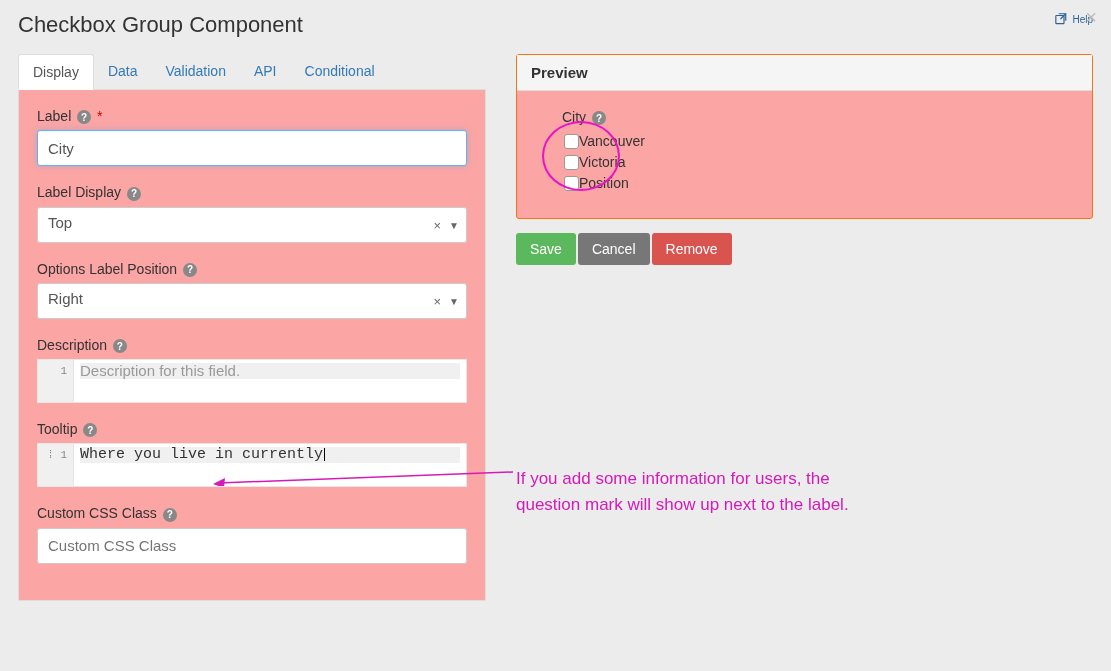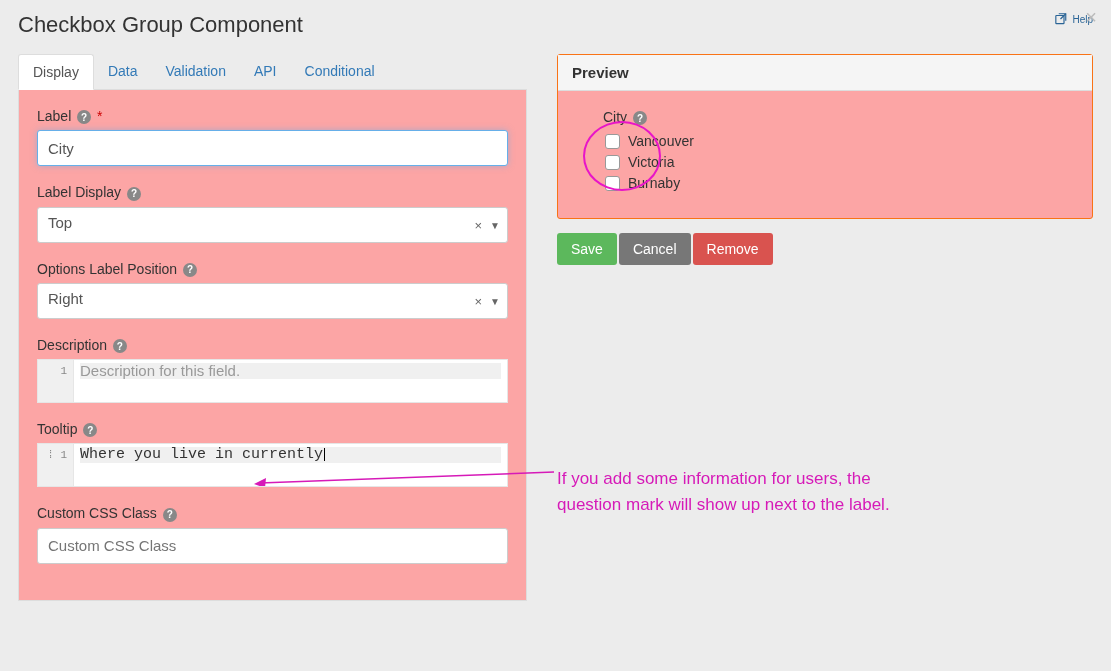--- a/index.html
+++ b/index.html
@@ -42,21 +42,21 @@
     font-size: 20px;
     color: #bbb;
     cursor: pointer;
     font-weight: 300;
   }
   .body-cols {
     display: flex;
     gap: 30px;
     padding: 8px 18px 0 18px;
   }
-  .left-col { width: 509px; }
+  .left-col { width: 468px; }
   .right-col { flex: 1; position: relative; }
 
   .tabs {
     display: flex;
     border-bottom: 1px solid #ddd;
     background: transparent;
   }
   .tab {
     padding: 9px 14px;
     font-size: 14px;
@@ -179,21 +179,20 @@
     margin-left: 31px;
   }
   .preview-label {
     font-size: 14px;
     color: #333;
     margin-bottom: 8px;
   }
   .cb-row {
     display: flex;
     align-items: center;
-    gap: 8px;
     margin-bottom: 5px;
     margin-left: 2px;
   }
   .cb-box {
     width: 15px; height: 15px;
     border: 1.5px solid #999;
     border-radius: 3px;
     background: #fff;
   }
   .cb-lbl { font-size: 14px; color: #333; }
@@ -367,21 +366,21 @@
           <div class="cb-row">
             <span class="cb-box"></span>
             <span class="cb-lbl">Vancouver</span>
           </div>
           <div class="cb-row">
             <span class="cb-box"></span>
             <span class="cb-lbl">Victoria</span>
           </div>
           <div class="cb-row">
             <span class="cb-box"></span>
-            <span class="cb-lbl">Burnaby</span>
+            <span class="cb-lbl">Position</span>
           </div>
         </div>
       </div>
 
       <div class="btn-row">
         <button class="btn btn-save">Save</button>
         <button class="btn btn-cancel">Cancel</button>
         <button class="btn btn-remove">Remove</button>
       </div>
 

